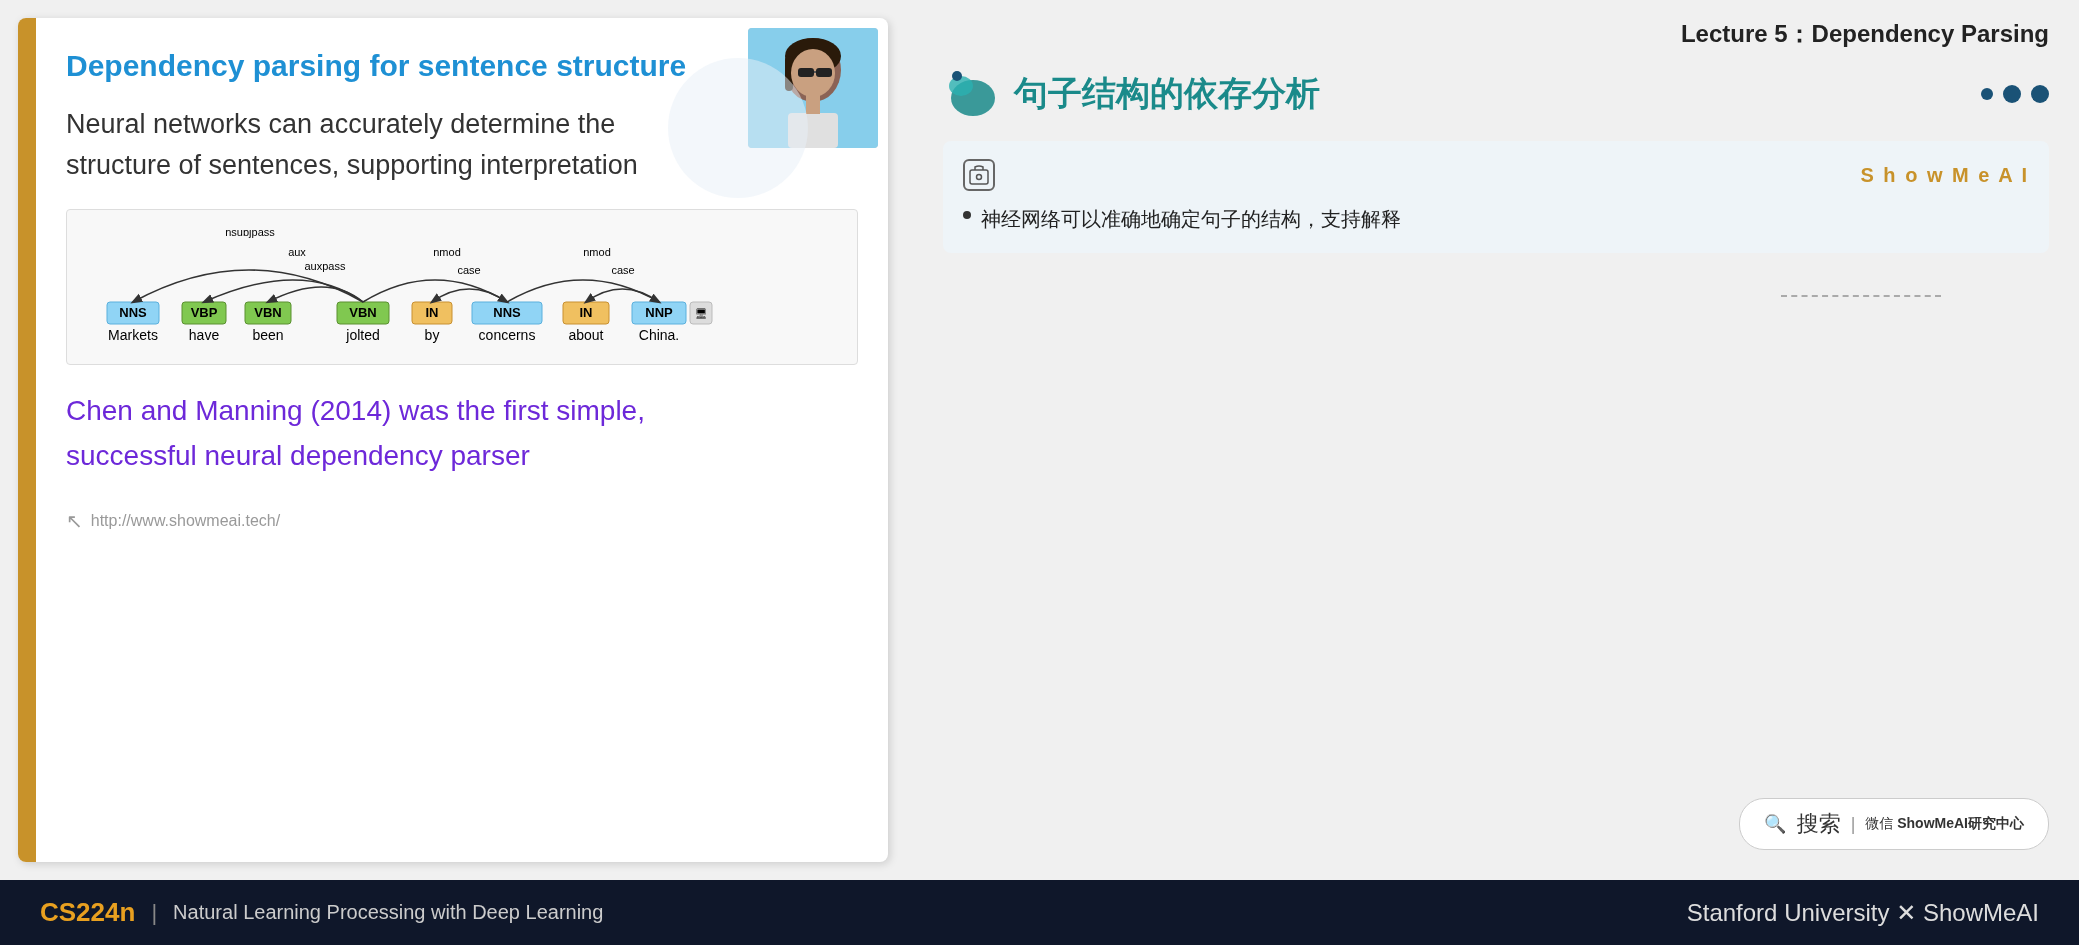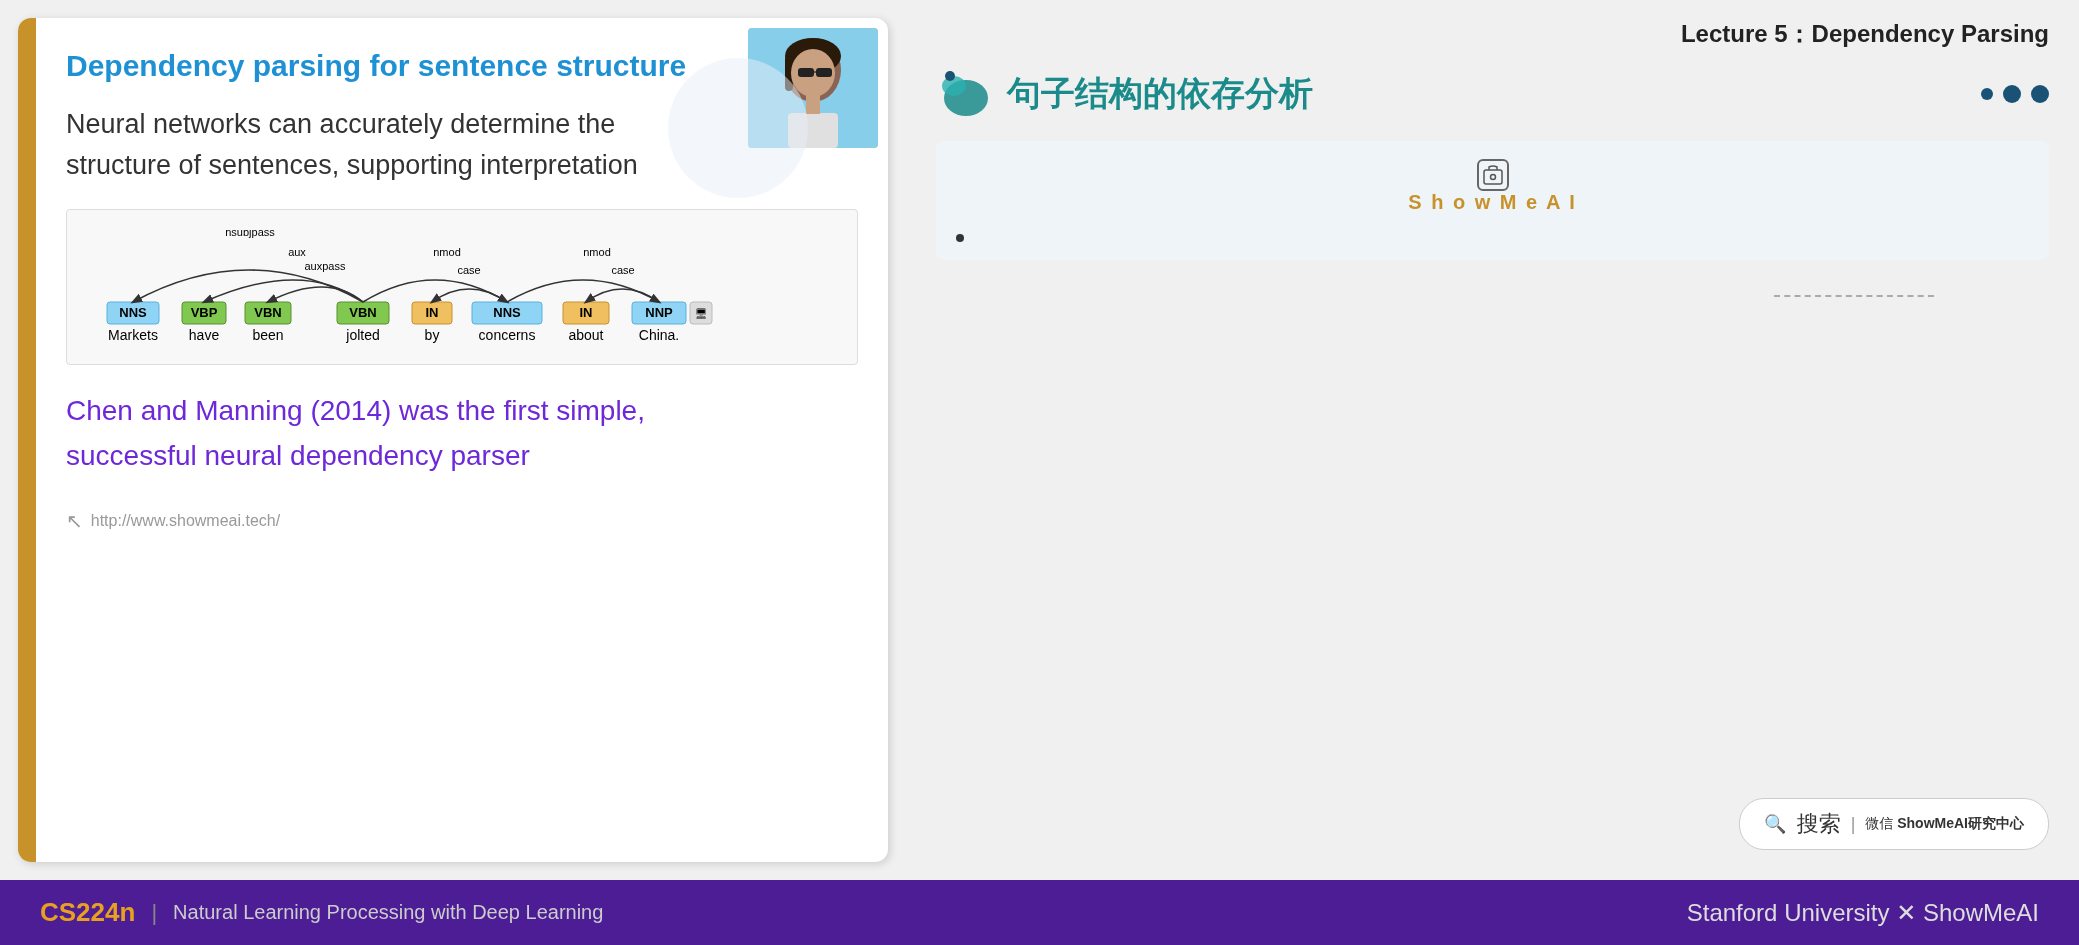--- a/index.html
+++ b/index.html
@@ -16,22 +16,22 @@
     .main-content {
       display: flex;
       flex: 1;
       background: #f0f0f0;
     }
 
     
     .slide-panel {
       width: 870px;
       background: #ffffff;
-      margin: 18px 8px 18px 18px;
-      border-radius: 13px;
+      margin: 18px 15px 18px 18px;
+      border-radius: 8px;
       box-shadow: 2px 2px 8px rgba(0,0,0,0.15);
       position: relative;
       display: flex;
       flex-direction: column;
       overflow: hidden;
       justify-content: flex-end;
     }
 
     .slide-left-bar {
       position: absolute;
@@ -182,21 +182,20 @@
       padding: 18px 20px;
       margin-bottom: 20px;
       position: relative;
     }
 
     .translation-card-header {
       display: flex;
       justify-content: space-between;
       align-items: center;
       margin-bottom: 12px;
-      flex-direction: column;
     }
 
     .ai-icon {
       width: 32px;
       height: 32px;
       border: 2px solid #666;
       border-radius: 6px;
       display: flex;
       align-items: center;
       justify-content: center;
@@ -244,21 +243,21 @@
       display: flex;
       align-items: center;
       gap: 10px;
       font-size: 18px;
       color: #333;
     }
 
     
     .bottom-bar {
       height: 65px;
-      background: #4c1d95;
+      background: #0f172a;
       display: flex;
       align-items: center;
       justify-content: space-between;
       padding: 0 40px;
     }
 
     .bottom-left {
       display: flex;
       align-items: center;
       gap: 16px;
@@ -437,20 +436,21 @@
           <svg width="22" height="22" viewBox="0 0 22 22">
             <rect x="2" y="6" width="18" height="14" rx="2" fill="none" stroke="#555" stroke-width="1.5"></rect>
             <path d="M7 6 V3 Q11 1 15 3 V6" fill="none" stroke="#555" stroke-width="1.5"></path>
             <circle cx="11" cy="13" r="2.5" fill="none" stroke="#555" stroke-width="1.5"></circle>
           </svg>
         </div>
         <span class="showmeai-label">S h o w M e A I</span>
       </div>
       <div class="translation-bullet">
         <div class="bullet-dot"></div>
+        <span class="translation-text">神经网络可以准确地确定句子的结构，支持解释</span>
       </div>
     </div>
 
     <div style="position:absolute;top:295px;left:878px;width:160px;border-top:2px dashed #aaa;"></div>
 
     <div class="search-box">
       <span style="font-size:18px;color:#666;">🔍</span>
       <span style="font-size:22px;color:#333;">搜索</span>
       <span style="color:#999;font-size:18px;">|</span>
       <span style="font-size:14px;color:#333;">微信 <strong>ShowMeAI研究中心</strong></span>

